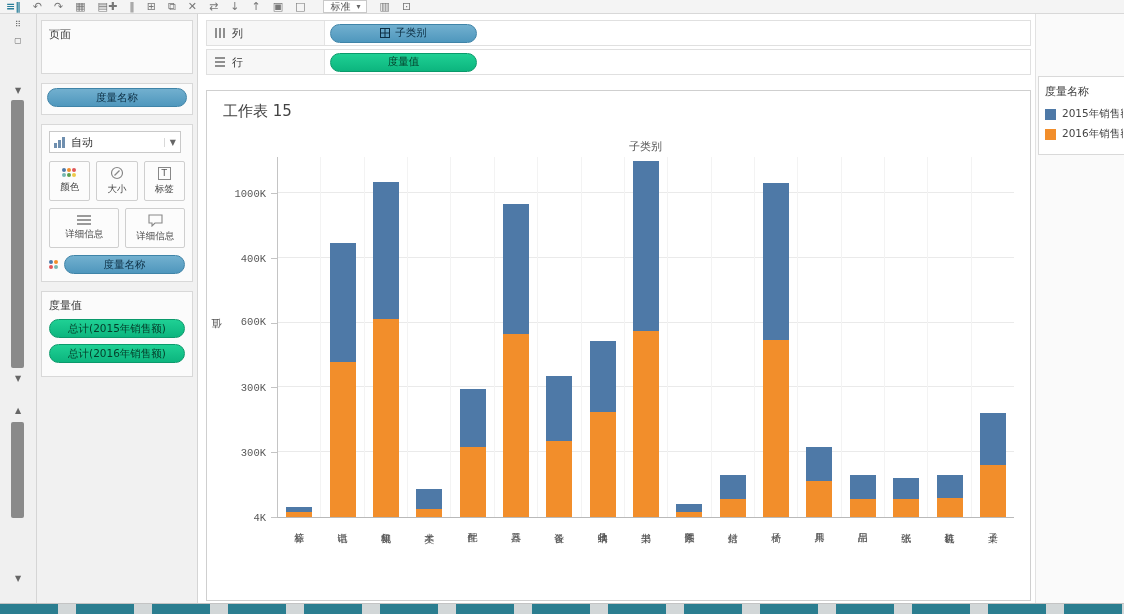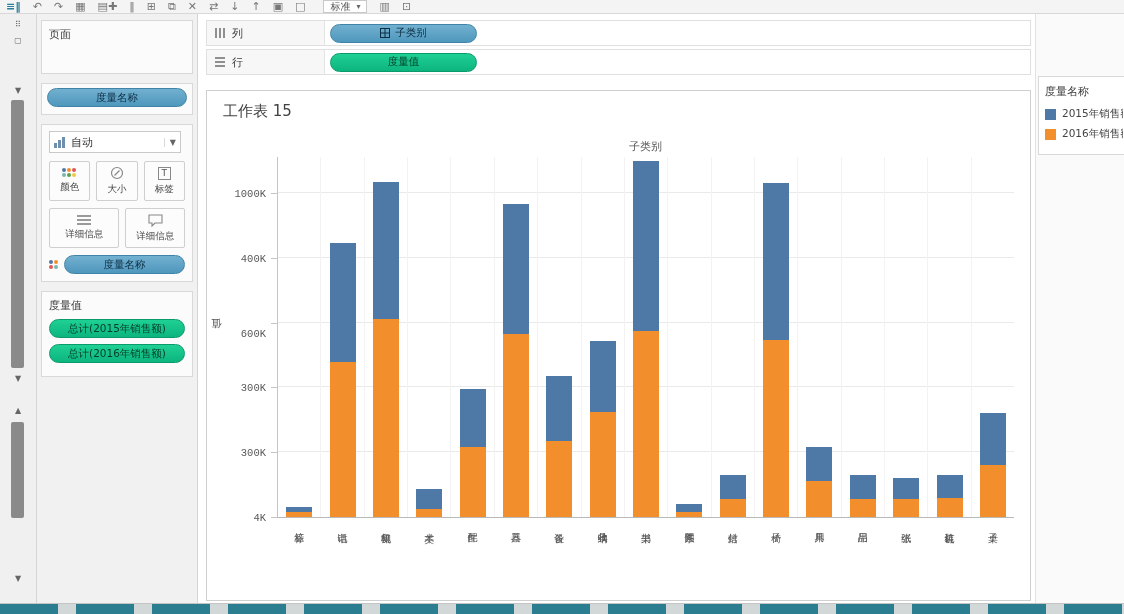--- a/index.html
+++ b/index.html
@@ -286,21 +286,21 @@
         <div class="chart">
           <div class="chart-title">子类别</div>
           <div class="ylabel">值</div>
           <div class="yticks" id="yticks">
               <div class="ytick" style="bottom: -6px;">4K</div>
               <div class="ytickmark" style="bottom: 0px;"></div>
               <div class="ytick" style="bottom: 58.7788px;">300K</div>
               <div class="ytickmark" style="bottom: 64.7788px;"></div>
               <div class="ytick" style="bottom: 123.558px;">300K</div>
               <div class="ytickmark" style="bottom: 129.558px;"></div>
-              <div class="ytick" style="bottom: 178px;">600K</div>
+              <div class="ytick" style="bottom: 190px;">600K</div>
               <div class="ytickmark" style="bottom: 194.336px;"></div>
               <div class="ytick" style="bottom: 253.115px;">400K</div>
               <div class="ytickmark" style="bottom: 259.115px;"></div>
               <div class="ytick" style="bottom: 317.894px;">1000K</div>
               <div class="ytickmark" style="bottom: 323.894px;"></div>
             </div>
           <div class="plot" id="plot">
               <div class="gridline" style="bottom: 64.7788px;"></div>
               <div class="gridline" style="bottom: 129.558px;"></div>
               <div class="gridline" style="bottom: 194.336px;"></div>

